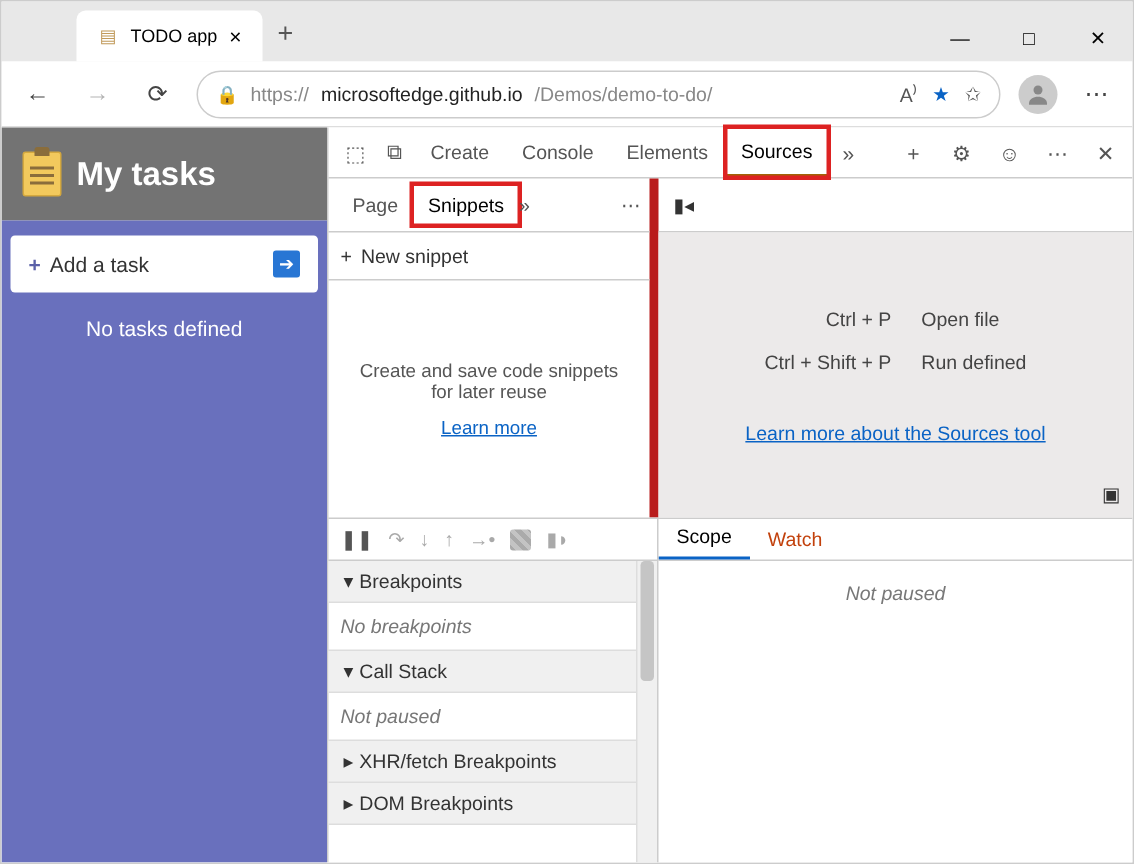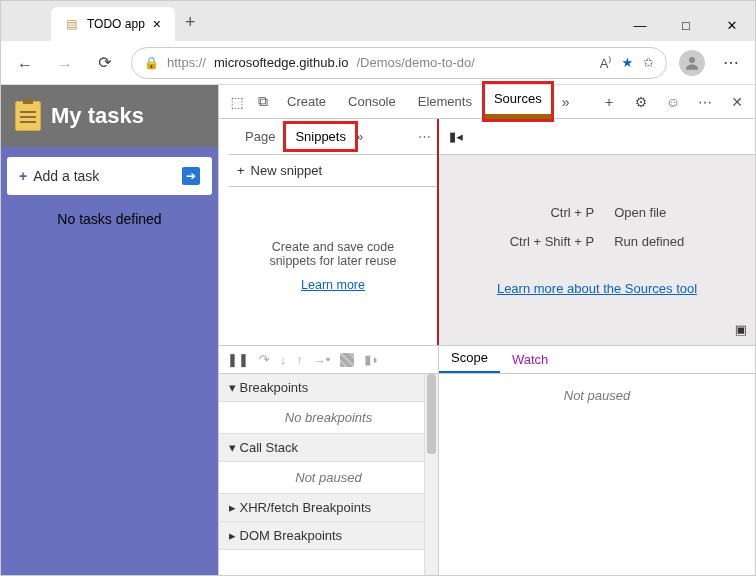--- a/index.html
+++ b/index.html
@@ -25,53 +25,53 @@
 .app-pane { width: 217px; background: #fff; display:flex; flex-direction:column; }
 .app-header { background:#737373; color:#fff; padding:16px 14px; display:flex; align-items:center; gap:10px; }
 .clipboard-icon { width:26px; height:30px; background:#f2c95d; border-radius:2px; border:1px solid #d4a83e; position:relative; display:flex; flex-direction:column; justify-content:center; gap:3px; padding:6px 4px 4px; }
 .clipboard-icon::before { content:""; position:absolute; top:-4px; left:7px; width:10px; height:6px; background:#8a6d3b; border-radius:2px 2px 0 0; }
 .clipboard-icon span { display:block; height:2px; background:#8a6d3b; }
 .app-title { font-size:22px; font-weight:700; }
 .app-body { flex:1; background:#6970bd; padding:10px 6px; }
 .add-task { background:#fff; border-radius:3px; padding:10px 12px; display:flex; align-items:center; font-size:14px; color:#333; margin-bottom:16px; }
 .add-plus { color:#5a60a8; font-weight:700; margin-right:6px; }
 .add-arrow { margin-left:auto; width:18px; height:18px; background:#2876d4; color:#fff; display:flex; align-items:center; justify-content:center; font-size:12px; border-radius:2px; }
-.no-tasks { text-align:center; color:#000000; font-size:14px; }
+.no-tasks { text-align:center; color:#ffffff; font-size:14px; }
 .devtools { flex:1; display:flex; flex-direction:column; border-left:1px solid #ccc; background:#fff; }
 .dt-tabbar { height:34px; border-bottom:1px solid #ccc; display:flex; align-items:center; padding:0 6px; gap:2px; font-size:13px; color:#555; }
 .dt-tabbar .ico { width:24px; display:flex; align-items:center; justify-content:center; font-size:14px; cursor:pointer; }
 .dt-tab { padding:8px 10px; cursor:pointer; }
-.dt-tab.active { color:#000; border-bottom:6px solid #a16207; }
+.dt-tab.active { color:#000; border-bottom:2px solid #a16207; }
 .red-box { outline:3px solid #d22; outline-offset:-1px; }
 .dt-tabbar-right { margin-left:auto; display:flex; align-items:center; gap:8px; }
 .dt-body { flex:1; display:flex; }
-.dt-left { width:220px; display:flex; flex-direction:column; border-right:2px solid #b91c1c;padding-left:10px; }
+.dt-left { width:220px; display:flex; flex-direction:column; border-right:6px solid #b91c1c; }
 .left-tabs { height:36px; border-bottom:1px solid #ccc; display:flex; align-items:center; padding:0 6px; font-size:13px; color:#555; }
 .left-tab { padding:6px 10px; cursor:pointer; }
 .new-snippet { height:32px; border-bottom:1px solid #ccc; display:flex; align-items:center; padding:0 8px; font-size:13px; color:#333; cursor:pointer; }
 .snippet-area { flex:1; display:flex; flex-direction:column; align-items:center; justify-content:center; text-align:center; padding:0 18px; gap:10px; color:#555; font-size:12.5px; }
 .link { color:#0a63c5; text-decoration:underline; cursor:pointer; }
 .dt-right { flex:1; display:flex; flex-direction:column; }
 .right-top { height:36px; border-bottom:1px solid #ccc; display:flex; align-items:center; padding:0 10px; }
 .sidebar-toggle { font-size:13px; color:#333; cursor:pointer; }
 .placeholder-pane { flex:1; background:#eceaea; position:relative; display:flex; flex-direction:column; align-items:center; justify-content:center; font-size:13px; color:#444; }
 .kbd-grid { display:grid; grid-template-columns:auto auto; gap:14px 20px; margin-bottom:20px; }
 .kbd-grid .l { text-align:right; }
 .phantom-icon { position:absolute; bottom:8px; right:8px; font-size:13px; color:#333; }
 .dbg-panel { height:230px; display:flex; border-top:1px solid #ccc; }
 .dbg-left { width:220px; border-right:1px solid #ccc; display:flex; flex-direction:column; position:relative; }
 .dbg-toolbar { height:28px; border-bottom:1px solid #ccc; display:flex; align-items:center; gap:10px; padding:0 8px; color:#555; font-size:13px; }
 .dbg-toolbar.dim span:not(:first-child){ opacity:.5; }
 .acc-head { background:#f0f0f0; border-bottom:1px solid #ddd; padding:6px 10px; font-size:13px; color:#333; display:flex; align-items:center; gap:4px; }
-.acc-body { padding:8px; text-align:center; font-style:italic; color:#777; font-size:13px; border-bottom:1px solid #ddd; }
+.acc-body { padding:8px; text-align:left; font-style:italic; color:#777; font-size:13px; border-bottom:1px solid #ddd; }
 .scrollbar { position:absolute; right:0; top:28px; bottom:0; width:14px; background:#f0f0f0; border-left:1px solid #ddd; }
 .scrollbar .thumb { position:absolute; top:0; left:2px; right:2px; height:40%; background:#c5c5c5; border-radius:3px; }
 .dbg-right { flex:1; display:flex; flex-direction:column;border-radius:17px; }
 .scope-tabs { height:28px; border-bottom:1px solid #ccc; display:flex; align-items:flex-end; font-size:13px; }
-.scope-tab { padding:6px 12px; color:#a21caf; cursor:pointer; }
+.scope-tab { padding:6px 12px; color:#c2410c; cursor:pointer; }
 .scope-tab.active { color:#000; border-bottom:2px solid #0a63c5; }
 .scope-body { flex:1; text-align:center; padding:14px; font-style:italic; color:#777; font-size:13px; }
 .striped { background:repeating-linear-gradient(45deg,#555 0 3px,#888 3px 6px); width:14px; height:14px; display:inline-block; border-radius:2px; }
 </style>
 </head>
 <body>
 
 <div class="titlebar">
   <div class="tab-strip">
     <div class="browser-tab">

